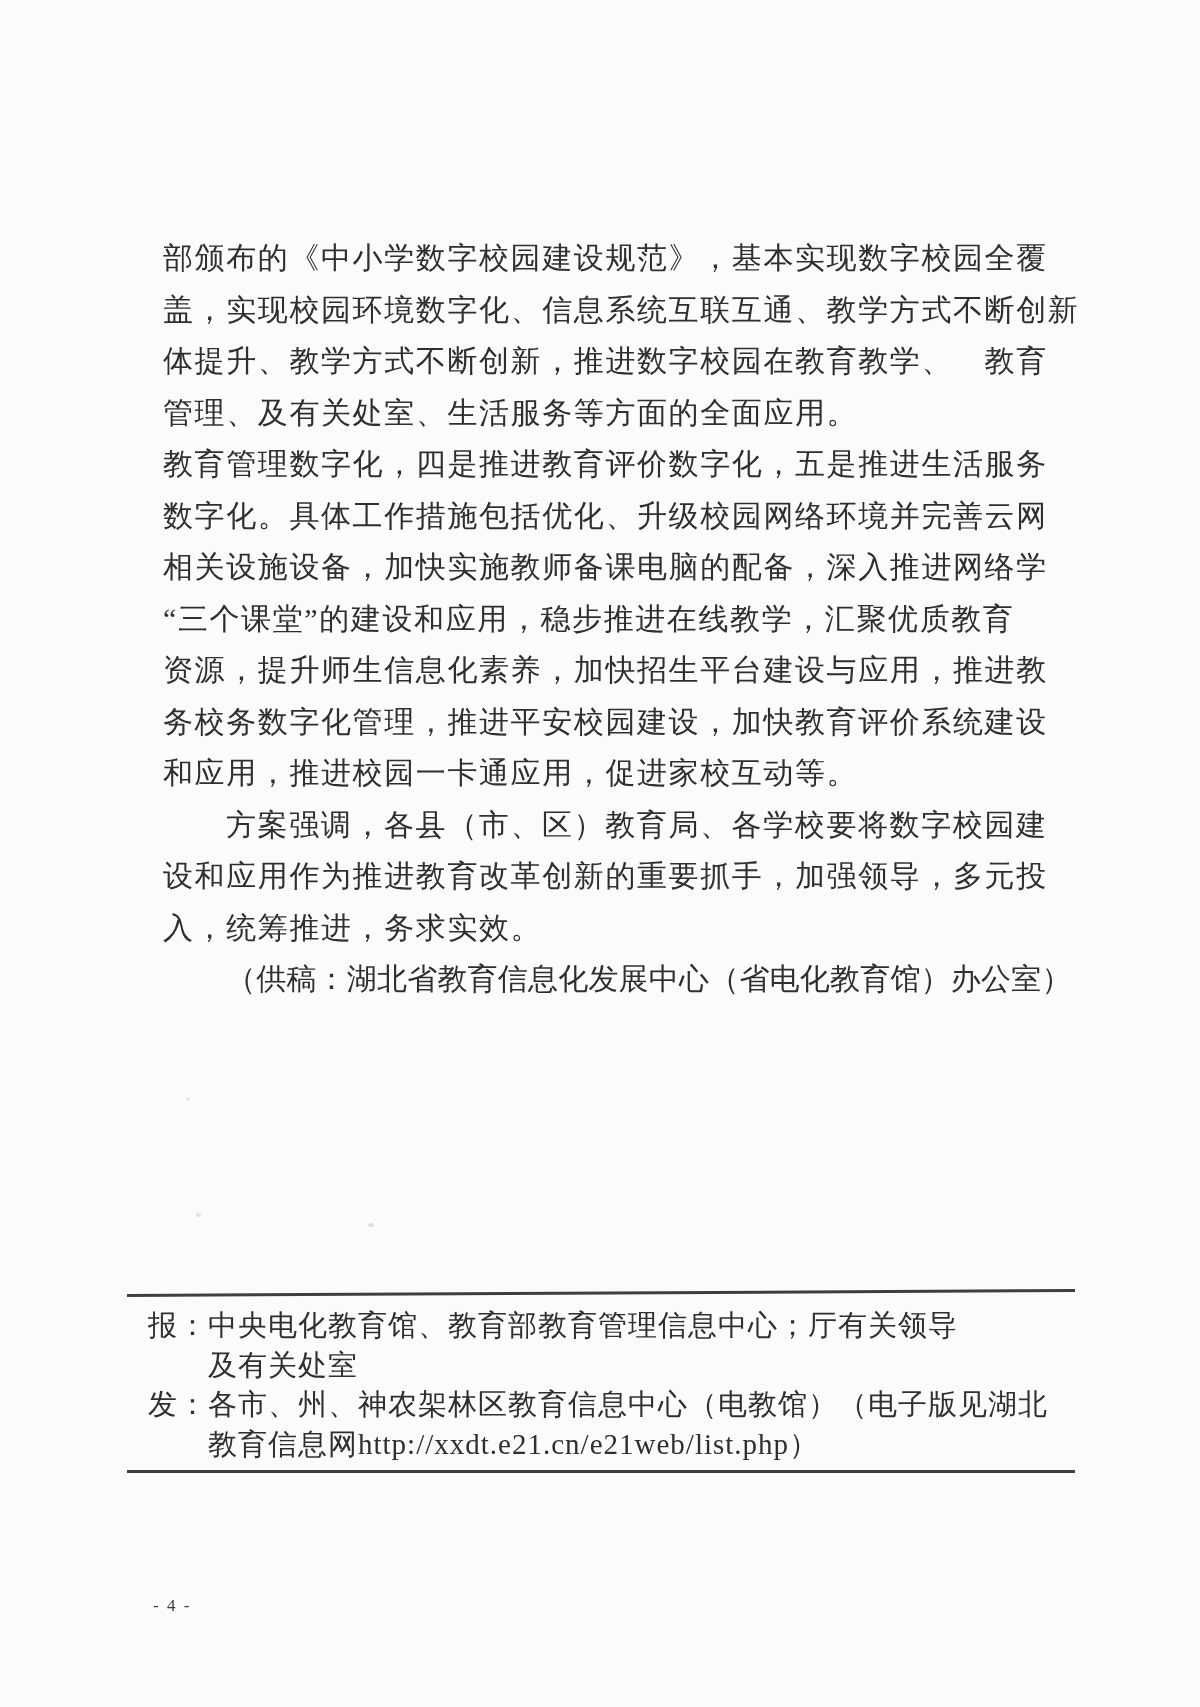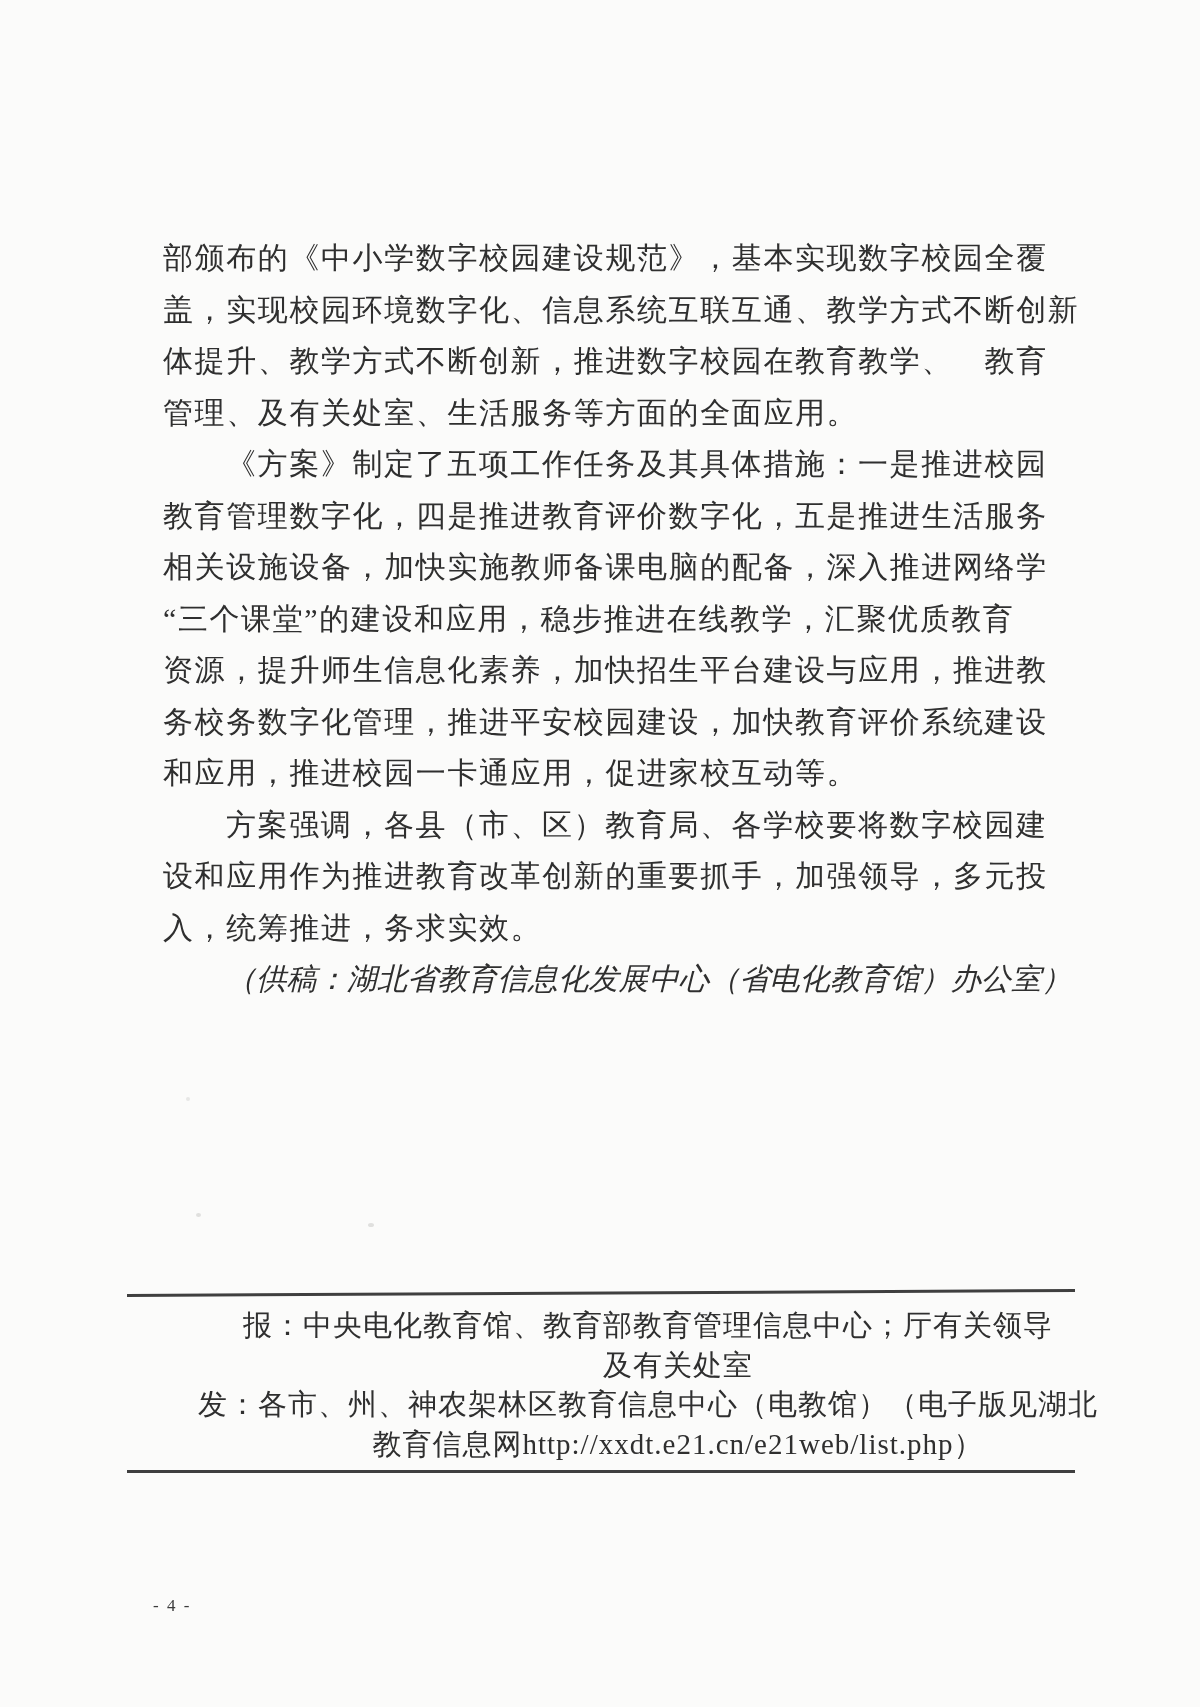--- a/index.html
+++ b/index.html
@@ -23,21 +23,21 @@
     top: 232px;
     width: 1000px;
     font-size: 30px;
     line-height: 51.5px;
     letter-spacing: 1.6px;
     white-space: nowrap;
   }
   .body-text .line { height: 51.5px; }
   .indent2 { padding-left: 63px; }
   .indent1 { padding-left: 60px; }
-  .tight { letter-spacing: 0.2px; font-style: italic; }
+  .tight { letter-spacing: 0.2px; }
   .rule {
     position: absolute;
     left: 127px;
     width: 948px;
     height: 2.5px;
     background: var(--rule, #3f3f3f);
   }
   .rule-top {
     top: 1294px;
     transform: rotate(-0.3deg);
@@ -47,21 +47,21 @@
   .footer-text {
     position: absolute;
     left: 148px;
     top: 1306px;
     width: 1000px;
     font-size: 29px;
     line-height: 39.5px;
     letter-spacing: 1px;
     white-space: nowrap;
   }
-  .footer-text .line { height: 39.5px; text-align: center; }
+  .footer-text .line { height: 39.5px; }
   .page-number {
     position: absolute;
     left: 153px;
     top: 1596px;
     font-size: 17px;
     letter-spacing: 2px;
     color: #3b3b3b;
   }
   .speck {
     position: absolute;
@@ -74,22 +74,22 @@
 </style>
 </head>
 <body>
 
 <div class="page">
   <div class="body-text" id="body-text">
       <div class="line">部颁布的《中小学数字校园建设规范》，基本实现数字校园全覆</div>
       <div class="line">盖，实现校园环境数字化、信息系统互联互通、教学方式不断创新</div>
       <div class="line">体提升、教学方式不断创新，推进数字校园在教育教学、　教育</div>
       <div class="line">管理、及有关处室、生活服务等方面的全面应用。</div>
-      <div class="line indent2">《方案》制定了五项工作任务及其具体措施：一是推进校园</div>
       <div class="line">教育管理数字化，四是推进教育评价数字化，五是推进生活服务</div>
+      <div class="line">数字化。具体工作措施包括优化、升级校园网络环境并完善云网</div>
       <div class="line">相关设施设备，加快实施教师备课电脑的配备，深入推进网络学</div>
       <div class="line">“三个课堂”的建设和应用，稳步推进在线教学，汇聚优质教育</div>
       <div class="line">资源，提升师生信息化素养，加快招生平台建设与应用，推进教</div>
       <div class="line">务校务数字化管理，推进平安校园建设，加快教育评价系统建设</div>
       <div class="line">和应用，推进校园一卡通应用，促进家校互动等。</div>
       <div class="line indent2">方案强调，各县（市、区）教育局、各学校要将数字校园建</div>
       <div class="line">设和应用作为推进教育改革创新的重要抓手，加强领导，多元投</div>
       <div class="line">入，统筹推进，务求实效。</div>
       <div class="line indent2 tight">（供稿：湖北省教育信息化发展中心（省电化教育馆）办公室）</div>
     </div>

